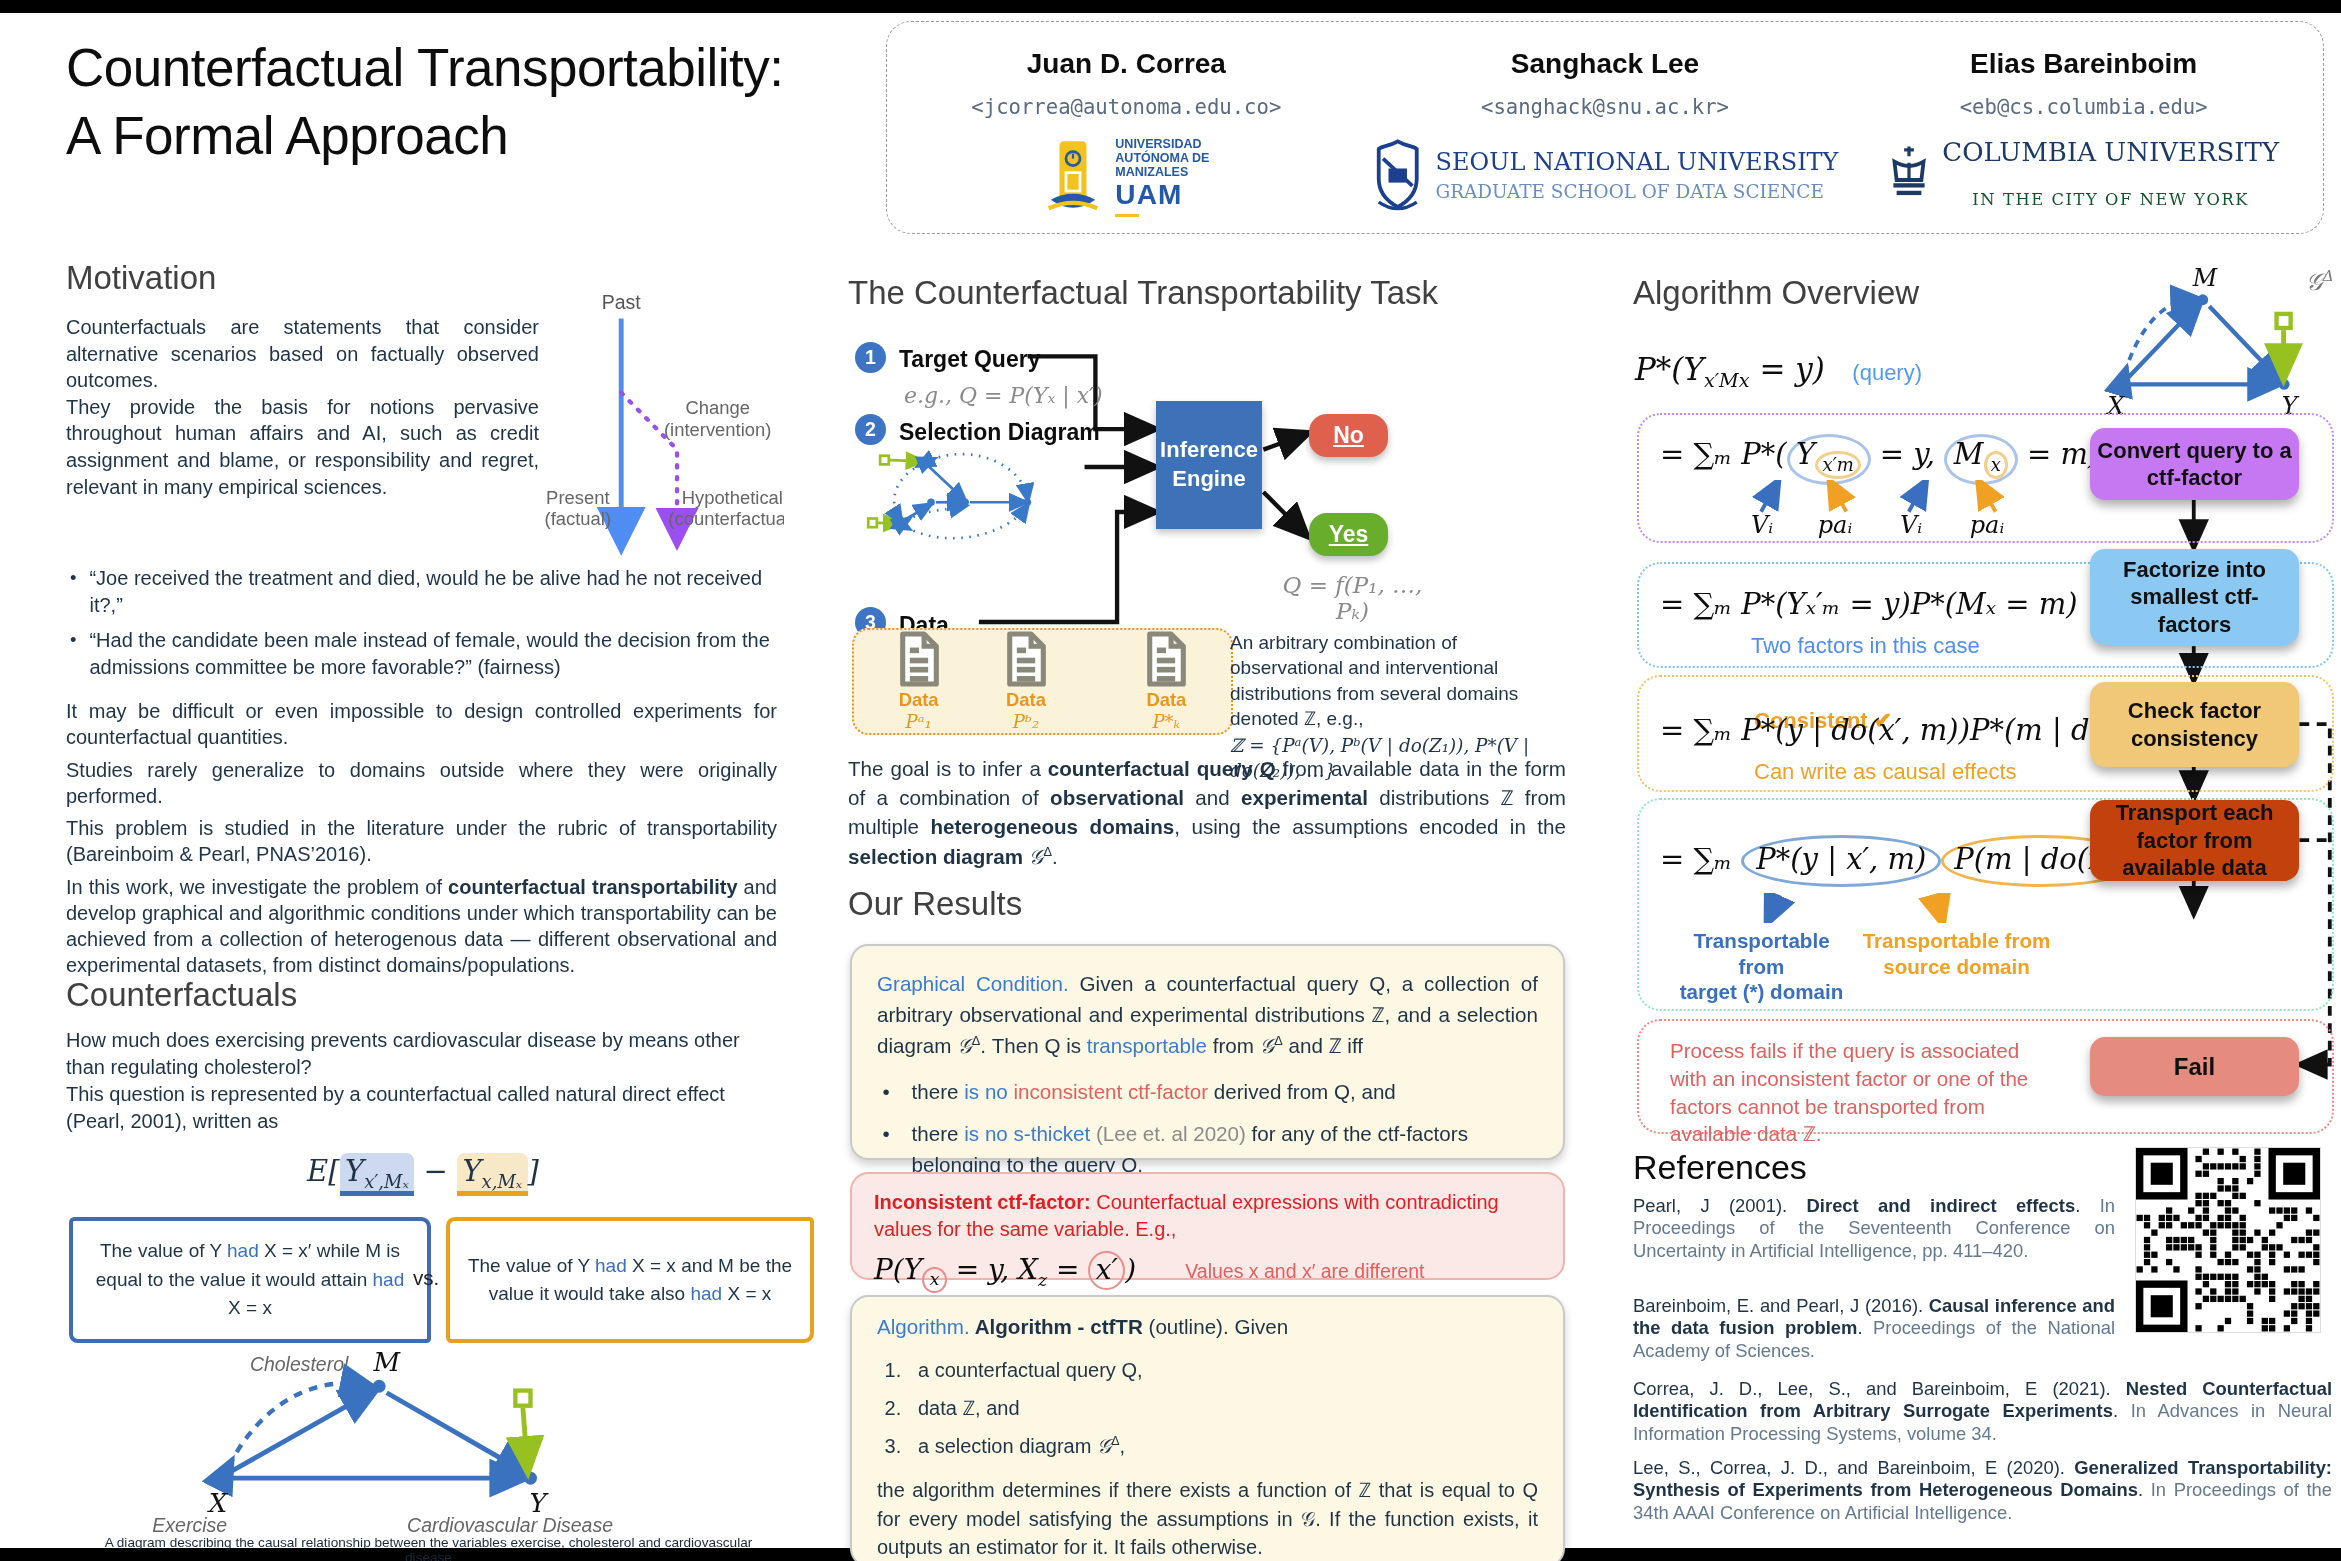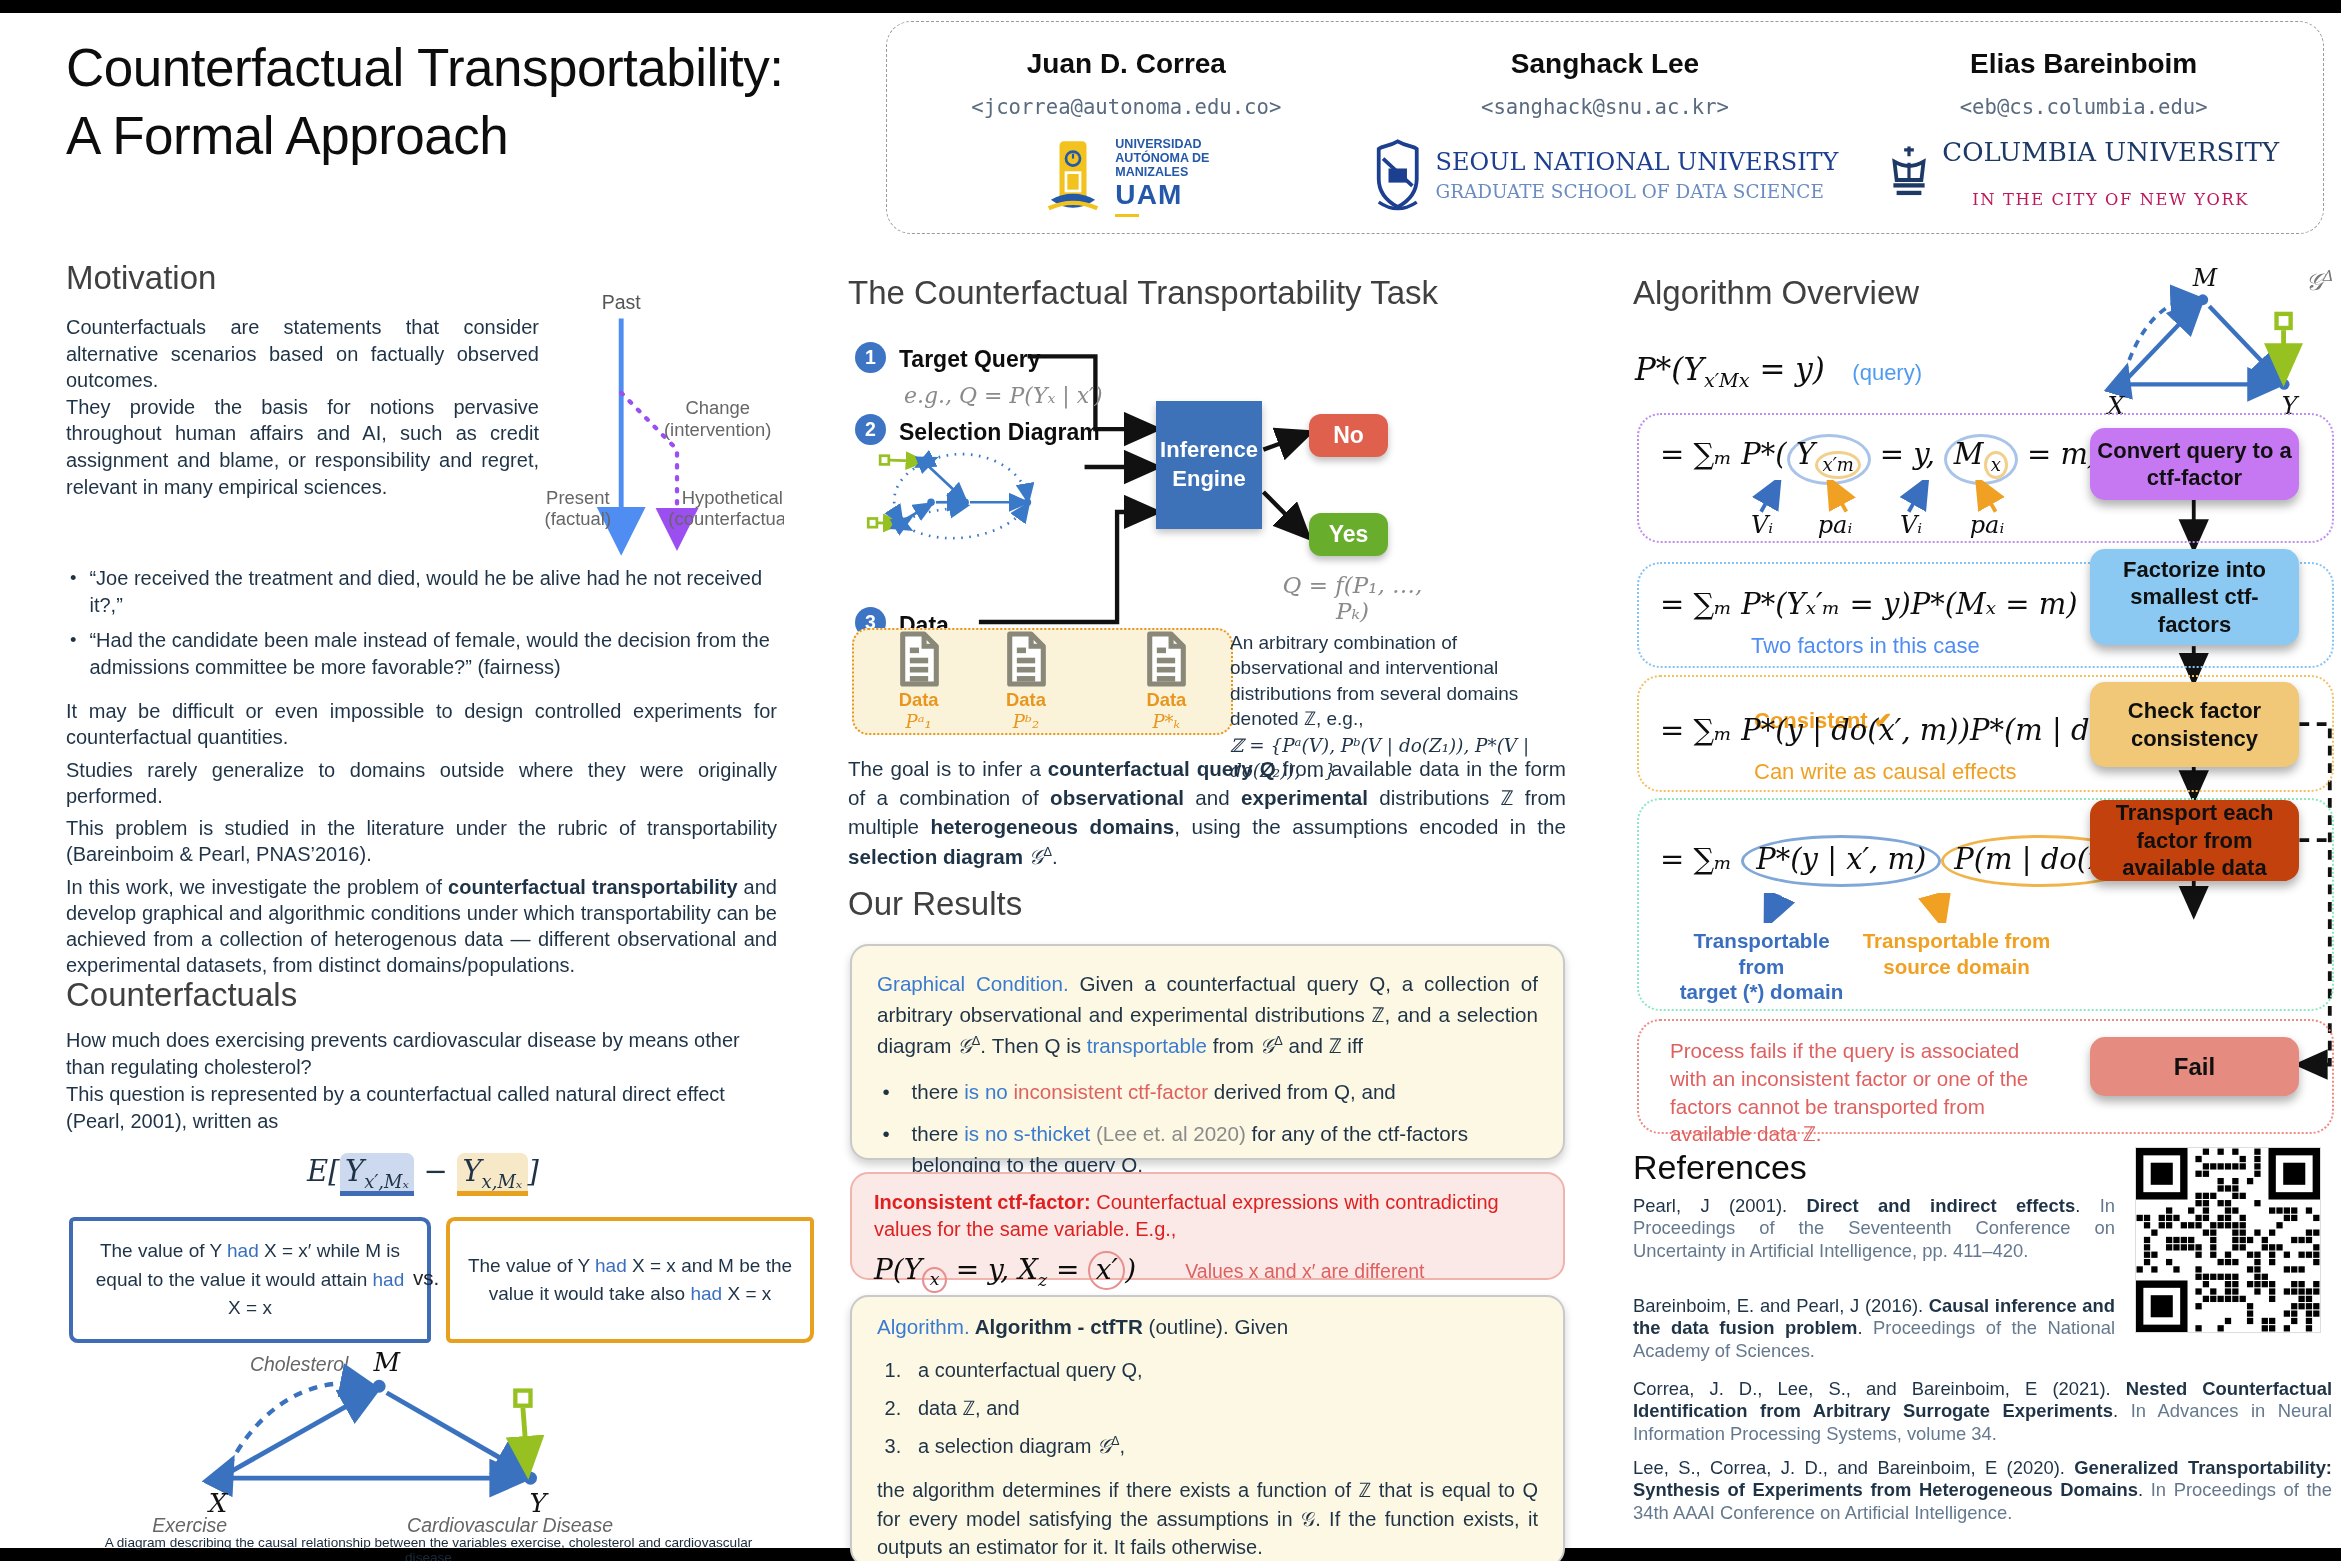--- a/index.html
+++ b/index.html
@@ -33,22 +33,22 @@
   .cfbox{width:326px;height:118px;display:flex;align-items:center;justify-content:center;text-align:center;
          font-size:19px;line-height:1.5;padding:0 14px;box-sizing:content-box;background:#fff;}
   .hadblue{color:#3a6fc0;}
   
   .numcirc{width:31px;height:31px;border-radius:50%;background:#3d74c4;color:#fff;font-weight:bold;
            font-size:19.5px;display:flex;align-items:center;justify-content:center;}
   .tasklabel{font-size:23px;font-weight:bold;color:#0d0d0d;}
   .engine{left:1156px;top:401px;width:106px;height:128px;background:#3d71b8;color:#fff;font-weight:bold;
           font-size:22px;display:flex;align-items:center;justify-content:center;text-align:center;line-height:1.3;
           box-shadow:0 4.3px 7.6px rgba(0,0,0,.25);}
-  .pill{border-radius:12px;color:#fff;font-weight:bold;font-size:23px;display:flex;align-items:center;
-        justify-content:center;box-shadow:0 4.3px 7.6px rgba(0,0,0,.25);}
+  .pill{border-radius:18px;color:#fff;font-weight:bold;font-size:23px;display:flex;align-items:center;
+        justify-content:center;box-shadow:0 4.3px 7.6px rgba(0,0,0,.25);text-decoration:underline;}
   
   .datapanel{left:852px;top:628px;width:355px;height:103px;background:#faf3da;border:2.7px dotted #e8961e;
              border-radius:16.3px;display:flex;justify-content:space-around;align-items:center;padding:0 11px;}
   .docitem{display:flex;flex-direction:column;align-items:center;}
   .doclabel{color:#e8961e;font-size:18.4px;font-weight:bold;margin-top:1.1px;}
   .docmath{color:#e8961e;font-size:18px;}
   
   .creambox{background:#fcf8e3;border:2.2px solid #c9c9c9;border-radius:18.4px;box-shadow:0 4.3px 8.7px rgba(0,0,0,.18);}
   .redbox{background:#fbe9e7;border:2.2px solid #f0b4ac;border-radius:18.4px;}
   .blue-t{color:#3a7bd0;} .salmon-t{color:#e06060;}
@@ -124,21 +124,21 @@
       <div class="logo-row">
         <svg width="42" height="60" viewBox="0 0 78 110">
           <path d="M39 6 v18 M30 12 h18" stroke="#1d3a66" stroke-width="6"></path>
           <path d="M12 34 q27 16 54 0 l-4 34 h-46 z" fill="none" stroke="#1d3a66" stroke-width="7"></path>
           <line x1="39" y1="36" x2="39" y2="66" stroke="#1d3a66" stroke-width="6"></line>
           <line x1="10" y1="78" x2="68" y2="78" stroke="#1d3a66" stroke-width="8"></line>
           <line x1="16" y1="92" x2="62" y2="92" stroke="#1d3a66" stroke-width="8"></line>
         </svg>
         <div>
           <div class="serifsc" style="font-size:26px;color:#1d3a66;">COLUMBIA UNIVERSITY</div>
-          <div class="serifsc" style="font-size:16.3px;color:#be185d;letter-spacing:1.6px;margin-top:23px;text-align:center;">IN THE CITY OF NEW YORK</div>
+          <div class="serifsc" style="font-size:16.3px;color:#14532d;letter-spacing:1.6px;margin-top:23px;text-align:center;">IN THE CITY OF NEW YORK</div>
         </div>
       </div>
     </div>
   </div>
 
   <div class="abs h2" style="left:66px;top:259px;">Motivation</div>
 
   <div class="abs body" style="left:66px;top:314px;width:473px;">
     <div>Counterfactuals are statements that consider alternative scenarios based on factually observed outcomes.</div>
     <div>They provide the basis for notions pervasive throughout human affairs and AI, such as credit assignment and blame, or responsibility and regret, relevant in many empirical sciences.</div>

